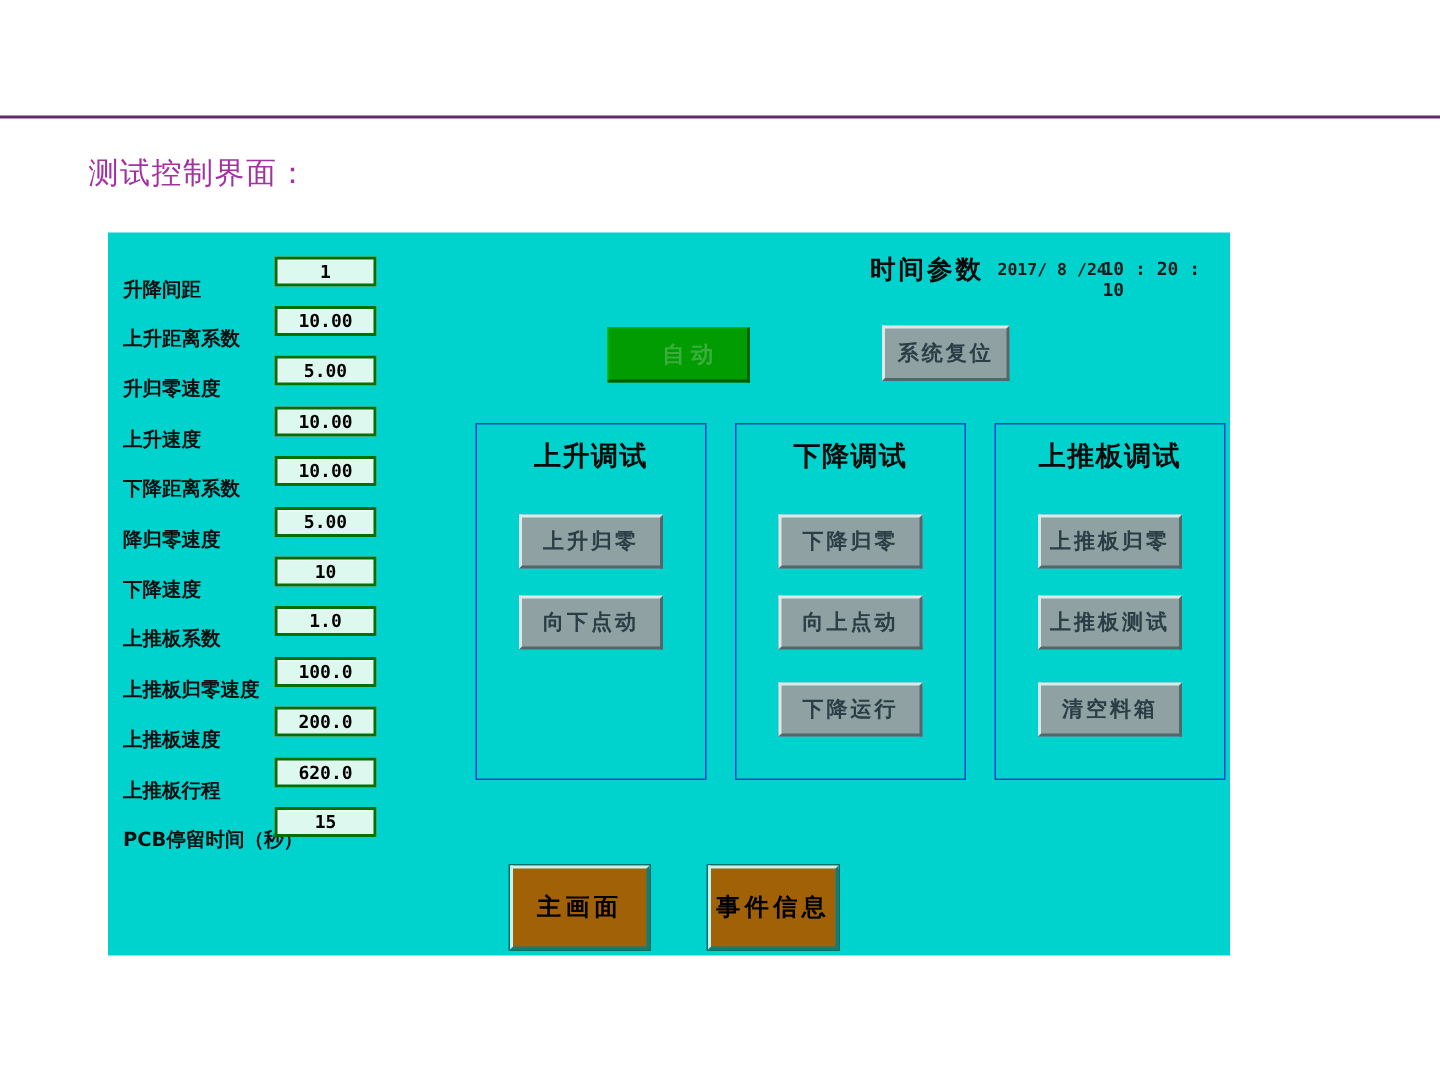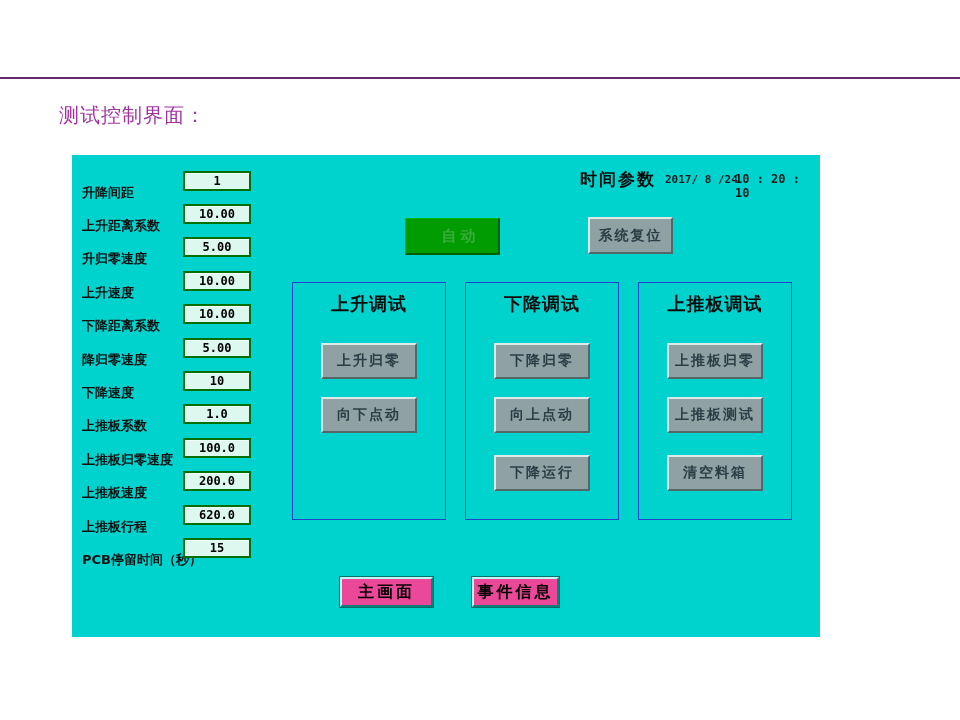--- a/index.html
+++ b/index.html
@@ -46,30 +46,30 @@
     background:#8fa1a3;
     border-top:2px solid #dde8e8;border-left:2px solid #dde8e8;
     border-bottom:2px solid #53676a;border-right:2px solid #53676a;
     display:flex;align-items:center;justify-content:center;
     font-size:14px;font-weight:bold;color:#2b3e45;letter-spacing:2px;
     box-sizing:border-box;cursor:pointer;white-space:nowrap;
   }
   .btn-reset{position:absolute;left:516px;top:62px;width:85px;height:37px;}
 
   
-  .group{position:absolute;top:127px;width:154px;height:238px;border:1px solid #2143cc;box-sizing:border-box;}
+  .group{position:absolute;top:127px;width:154px;height:238px;border:1px solid #2143cc;box-sizing:border-box;margin-left:25px;}
   .g1{left:220px;} .g2{left:393px;} .g3{left:566px;}
   .group-title{margin-top:9px;text-align:center;font-size:18px;font-weight:bold;color:#0b0b0b;letter-spacing:1px;}
   .gbtn{position:absolute;left:50%;transform:translateX(-50%);width:96px;height:36px;}
   .gb1{top:60px;} .gb2{top:114px;} .gb3{top:172px;}
 
   
   .btn-cyan{
-    position:absolute;top:422px;height:30px;
-    background:#ec4899;
+    position:absolute;top:422px;height:56px;
+    background:#a16207;
     border-top:2px solid #c2f6f1;border-left:2px solid #c2f6f1;
     border-bottom:2px solid #0c7f7a;border-right:2px solid #0c7f7a;
     box-shadow:0 0 0 1px #0a6e6a;
     display:flex;align-items:center;justify-content:center;
     font-size:16px;font-weight:bold;color:#000;letter-spacing:3px;
     box-sizing:border-box;cursor:pointer;
   }
   .btn-main{left:268px;width:93px;}
   .btn-event{left:400px;width:87px;}
 </style>

